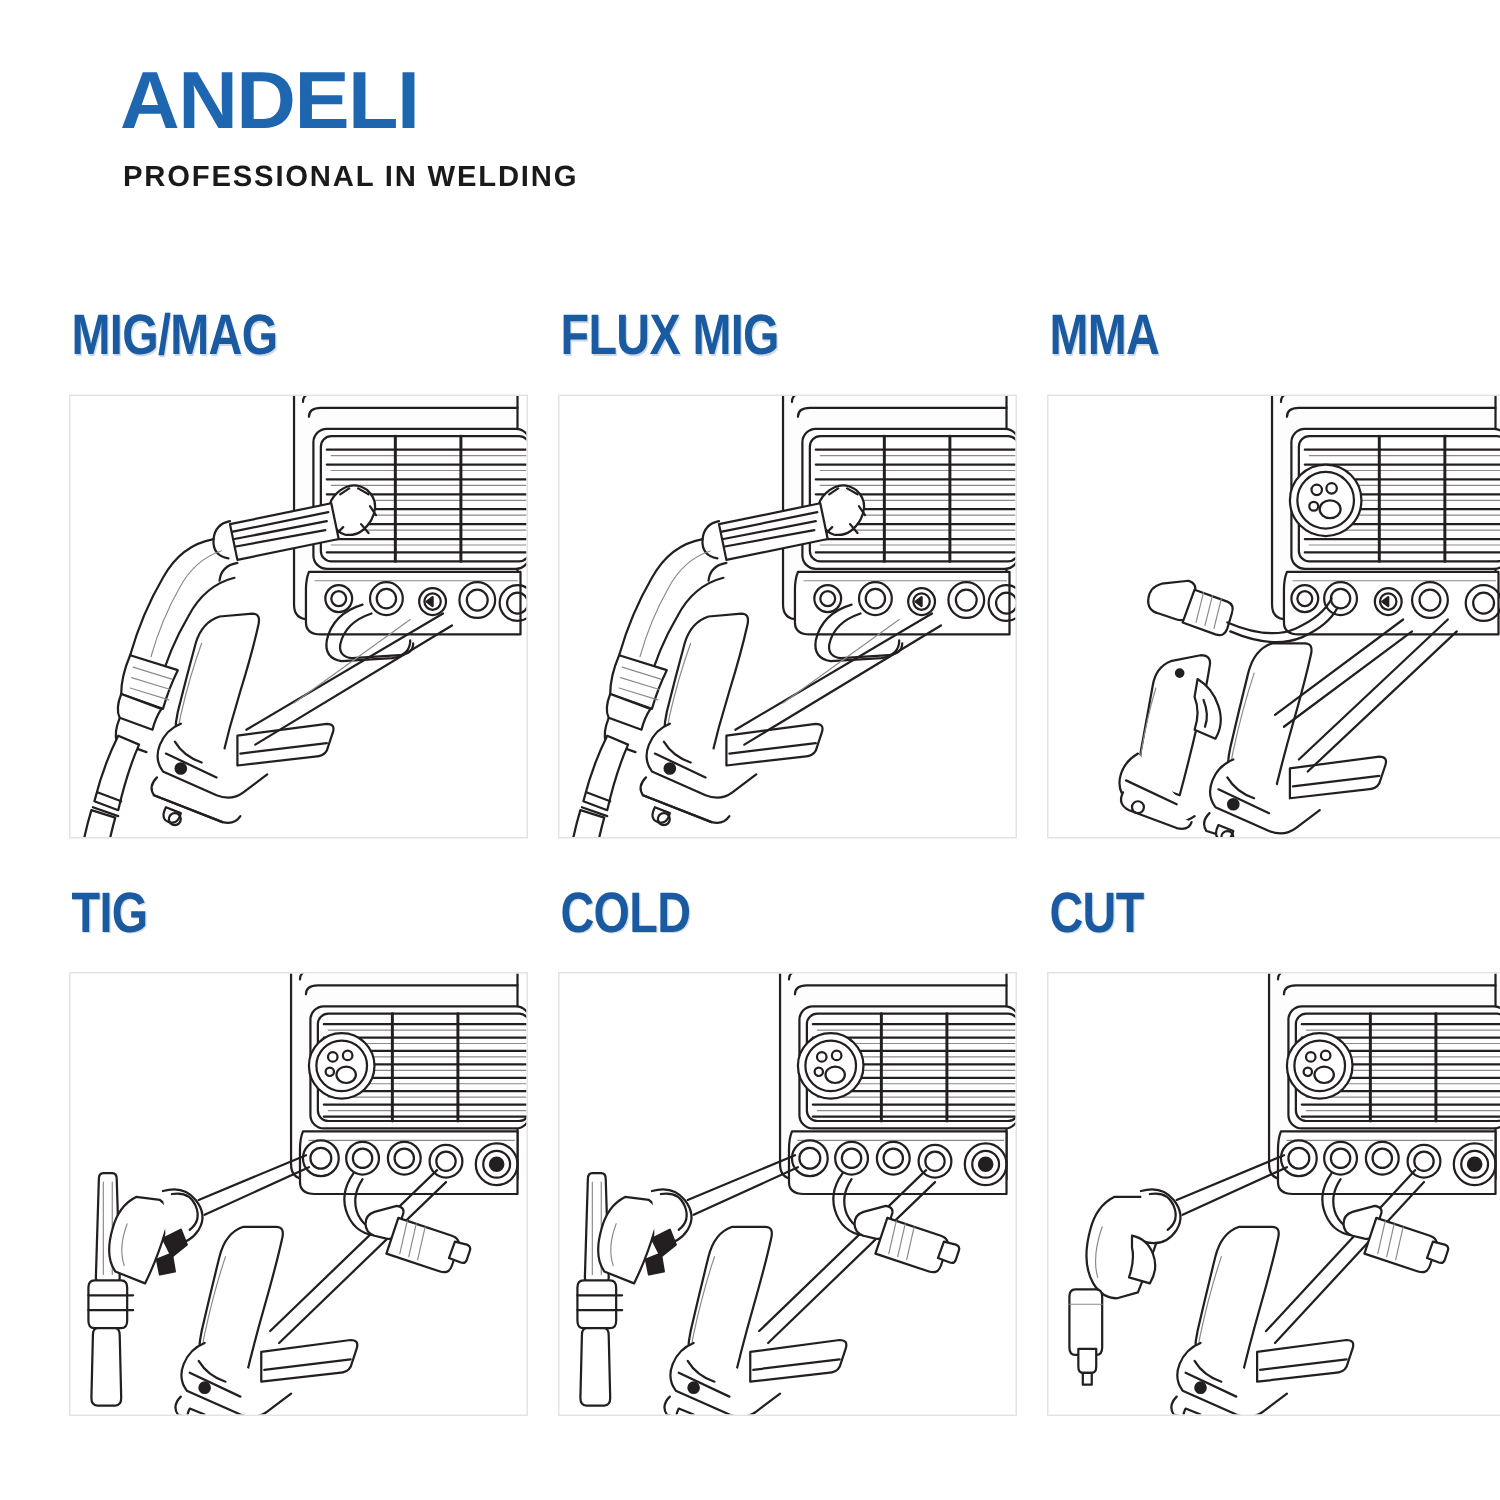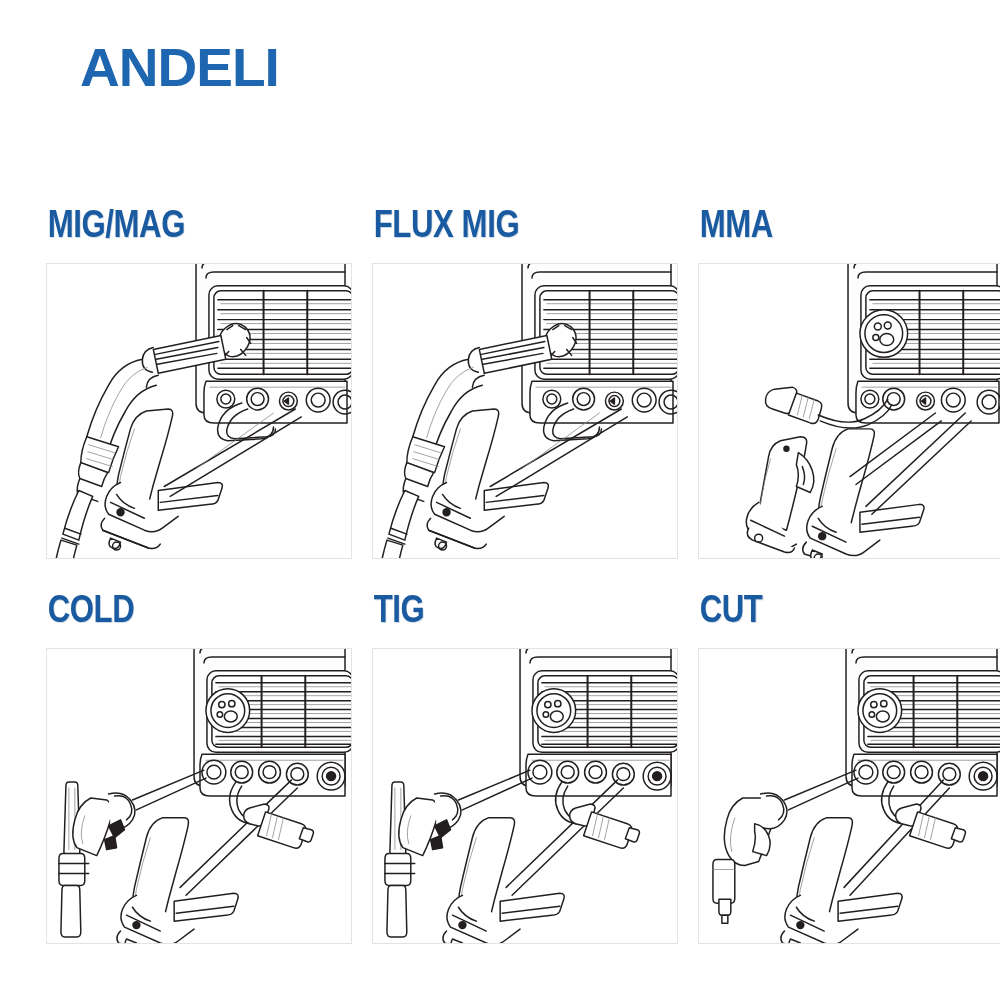--- a/index.html
+++ b/index.html
@@ -93,20 +93,21 @@
     display: block;
     width: 100%;
     height: 100%;
   }
 </style>
 </head>
 <body>
 
 <div id="brand-header">
   <div id="brand-name">ANDELI</div>
+  <div id="brand-tagline">PROFESSIONAL IN WELDING</div>
 </div>
 
 <div id="modes-grid">
 
   <div class="mode-cell">
     <div class="mode-title">MIG/MAG</div>
     <div class="mode-figure">
       <svg viewBox="0 0 306 296" xmlns="http://www.w3.org/2000/svg">
         <g fill="none" stroke="#231f20" stroke-width="1.5" stroke-linecap="round" stroke-linejoin="round">
 
@@ -303,20 +304,95 @@
           <path d="M108 280 q-6 6 -2 12 l46 14" fill="#fff"></path>
           <path d="M114 288 q-4 8 2 10 q6 2 8 -6z" fill="#fff"></path>
           <circle cx="120" cy="296" r="4"></circle>
           <path d="M162 250 l60 -8 q6 0 4 6 l-4 12 q-2 4 -8 4 l-52 6z" fill="#fff"></path>
           <path d="M164 262 l58 -7"></path>
 
           <path d="M152 214 L238 150"></path>
           <path d="M158 222 L244 158"></path>
           <path d="M168 244 L268 150"></path>
           <path d="M174 252 L274 158"></path>
+        </g>
+      </svg>
+    </div>
+  </div>
+
+  <div class="mode-cell">
+    <div class="mode-title">TIG</div>
+    <div class="mode-figure">
+      <svg viewBox="0 0 306 296" xmlns="http://www.w3.org/2000/svg">
+        <g fill="none" stroke="#231f20" stroke-width="1.5" stroke-linecap="round" stroke-linejoin="round">
+          <path d="M148 -6 L148 128 Q148 138 158 138 L300 138 L300 -6 Z" fill="#fdfdfd"></path>
+          <path d="M154 4 Q154 -2 162 -2 L300 -2"></path>
+          <path d="M158 14 Q158 8 166 8 L300 8"></path>
+          <rect x="161" y="22" width="147" height="82" rx="9" fill="#fff"></rect>
+          <rect x="166" y="27" width="142" height="72" rx="7"></rect>
+          <path d="M170 34 H306 M170 43 H306 M170 52 H306 M170 61 H306 M170 70 H306 M170 79 H306 M170 88 H306 M170 96 H306"></path>
+          <path d="M173 38 H306 M173 47 H306 M173 56 H306 M173 65 H306 M173 74 H306 M173 83 H306 M173 92 H306" stroke-width="0.8" stroke="#8b8b8d"></path>
+          <path d="M216 27 V99 M260 27 V99" stroke-width="2"></path>
+          <circle cx="182" cy="62" r="22" fill="#fff"></circle>
+          <circle cx="182" cy="62" r="17"></circle>
+          <circle cx="176" cy="56" r="3.2"></circle>
+            <circle cx="186" cy="55" r="3.2"></circle>
+          <circle cx="174" cy="66" r="2.8"></circle>
+          <ellipse cx="185" cy="68" rx="6.5" ry="5.5"></ellipse>
+          <path d="M156 106 Q154 111 154 118 L154 140 Q154 148 164 148 L300 148 L300 106 Z" fill="#fff"></path>
+          <path d="M160 112 L298 112" stroke-width="0.8" stroke="#8b8b8d"></path>
+
+          <circle cx="168" cy="124" r="12"></circle>
+            <circle cx="168" cy="124" r="7"></circle>
+          <circle cx="196" cy="124" r="11"></circle>
+            <circle cx="196" cy="124" r="6.5"></circle>
+          <circle cx="224" cy="124" r="11"></circle>
+            <circle cx="224" cy="124" r="6.5"></circle>
+          <circle cx="252" cy="126" r="11"></circle>
+            <circle cx="252" cy="126" r="6.5"></circle>
+          <circle cx="286" cy="128" r="14"></circle>
+            <circle cx="286" cy="128" r="9"></circle>
+            <circle cx="286" cy="128" r="4.5" fill="#231f20"></circle>
+
+          <path d="M22 134 q-3 0 -3 4 l-2 66 q0 4 4 4 l8 0 q4 0 4 -4 l-2 -66 q0 -4 -3 -4z" fill="#fff"></path>
+          <path d="M22 140 l0 62 M28 140 l0 62" stroke-width="0.8" stroke="#8b8b8d"></path>
+          <path d="M16 206 q-4 0 -4 5 l0 22 q0 5 4 5 l18 0 q4 0 4 -5 l0 -22 q0 -5 -4 -5z" fill="#fff"></path>
+          <path d="M12 216 l30 0 M12 226 l30 0"></path>
+          <path d="M18 238 q-3 0 -3 5 l-1 42 q0 5 4 5 l12 0 q4 0 4 -5 l-1 -42 q0 -5 -3 -5z" fill="#fff"></path>
+
+          <path d="M44 150 q-12 6 -16 22 q-5 18 2 28 l20 8 q8 -16 14 -36 q5 -14 -4 -20z" fill="#fff"></path>
+          <path d="M38 168 q-6 16 -2 28" stroke-width="0.8" stroke="#8b8b8d"></path>
+          <path d="M62 146 q14 -4 22 6 q8 10 2 20 q-8 12 -22 8" fill="#fff"></path>
+          <path d="M68 148 q12 -2 16 8 q4 10 -4 16"></path>
+
+          <path d="M62 178 l12 -6 l4 10 l-10 8 z" fill="#231f20"></path>
+          <path d="M58 192 l10 -4 l2 12 l-10 2z" fill="#231f20"></path>
+
+          <path d="M86 152 L158 122"></path>
+          <path d="M90 162 L160 130"></path>
+
+          <path d="M116 170 q-12 4 -16 20 q-6 24 -12 50 q-4 18 2 28 l26 10 q6 -26 14 -54 q8 -28 12 -46 q2 -8 -4 -8z" fill="#fff"></path>
+          <path d="M104 190 q-8 24 -14 52 q-4 18 1 26" stroke-width="0.8" stroke="#8b8b8d"></path>
+          <path d="M90 248 q-10 4 -14 14 q-4 10 2 18 l36 16 q10 4 18 -2 l16 -12" fill="#fff"></path>
+          <path d="M80 268 l34 16 M86 260 q6 10 18 14"></path>
+          <circle cx="90" cy="278" r="3.5" fill="#231f20"></circle>
+          <path d="M74 284 q-6 6 -2 12 l46 14" fill="#fff"></path>
+          <path d="M80 292 q-4 8 2 10 q6 2 8 -6z" fill="#fff"></path>
+          <path d="M128 254 l60 -8 q6 0 4 6 l-4 12 q-2 4 -8 4 l-52 6z" fill="#fff"></path>
+          <path d="M130 266 l58 -7"></path>
+          <path d="M134 240 L246 132"></path>
+          <path d="M140 248 L252 140"></path>
+
+          <path d="M190 134 q-10 14 -4 28 q6 14 22 14 l22 -2"></path>
+          <path d="M196 138 q-8 12 -3 24 q6 12 20 12"></path>
+
+          <path d="M204 160 q-6 2 -6 8 q0 6 6 8 l8 2 q5 1 7 -4 l4 -12 q2 -5 -4 -6z" fill="#fff"></path>
+          <path d="M220 164 l36 12 q6 2 4 8 l-4 12 q-2 6 -8 4 l-36 -12z" fill="#fff"></path>
+          <path d="M226 166 l-5 22 M232 168 l-5 22 M238 170 l-5 22" stroke-width="0.8" stroke="#8b8b8d"></path>
+          <path d="M258 180 l8 2 q3 1 2 4 l-2 6 q-1 3 -4 2 l-8 -3z" fill="#fff"></path>
         </g>
       </svg>
     </div>
   </div>
 
   <div class="mode-cell">
     <div class="mode-title">COLD</div>
     <div class="mode-figure">
       <svg viewBox="0 0 306 296" xmlns="http://www.w3.org/2000/svg">
         <g fill="none" stroke="#231f20" stroke-width="1.5" stroke-linecap="round" stroke-linejoin="round">
@@ -376,95 +452,20 @@
           <path d="M204 160 q-6 2 -6 8 q0 6 6 8 l8 2 q5 1 7 -4 l4 -12 q2 -5 -4 -6z" fill="#fff"></path>
           <path d="M220 164 l36 12 q6 2 4 8 l-4 12 q-2 6 -8 4 l-36 -12z" fill="#fff"></path>
           <path d="M226 166 l-5 22 M232 168 l-5 22 M238 170 l-5 22" stroke-width="0.8" stroke="#8b8b8d"></path>
           <path d="M258 180 l8 2 q3 1 2 4 l-2 6 q-1 3 -4 2 l-8 -3z" fill="#fff"></path>
         </g>
       </svg>
     </div>
   </div>
 
   <div class="mode-cell">
-    <div class="mode-title">TIG</div>
-    <div class="mode-figure">
-      <svg viewBox="0 0 306 296" xmlns="http://www.w3.org/2000/svg">
-        <g fill="none" stroke="#231f20" stroke-width="1.5" stroke-linecap="round" stroke-linejoin="round">
-          <path d="M148 -6 L148 128 Q148 138 158 138 L300 138 L300 -6 Z" fill="#fdfdfd"></path>
-          <path d="M154 4 Q154 -2 162 -2 L300 -2"></path>
-          <path d="M158 14 Q158 8 166 8 L300 8"></path>
-          <rect x="161" y="22" width="147" height="82" rx="9" fill="#fff"></rect>
-          <rect x="166" y="27" width="142" height="72" rx="7"></rect>
-          <path d="M170 34 H306 M170 43 H306 M170 52 H306 M170 61 H306 M170 70 H306 M170 79 H306 M170 88 H306 M170 96 H306"></path>
-          <path d="M173 38 H306 M173 47 H306 M173 56 H306 M173 65 H306 M173 74 H306 M173 83 H306 M173 92 H306" stroke-width="0.8" stroke="#8b8b8d"></path>
-          <path d="M216 27 V99 M260 27 V99" stroke-width="2"></path>
-          <circle cx="182" cy="62" r="22" fill="#fff"></circle>
-          <circle cx="182" cy="62" r="17"></circle>
-          <circle cx="176" cy="56" r="3.2"></circle>
-            <circle cx="186" cy="55" r="3.2"></circle>
-          <circle cx="174" cy="66" r="2.8"></circle>
-          <ellipse cx="185" cy="68" rx="6.5" ry="5.5"></ellipse>
-          <path d="M156 106 Q154 111 154 118 L154 140 Q154 148 164 148 L300 148 L300 106 Z" fill="#fff"></path>
-          <path d="M160 112 L298 112" stroke-width="0.8" stroke="#8b8b8d"></path>
-
-          <circle cx="168" cy="124" r="12"></circle>
-            <circle cx="168" cy="124" r="7"></circle>
-          <circle cx="196" cy="124" r="11"></circle>
-            <circle cx="196" cy="124" r="6.5"></circle>
-          <circle cx="224" cy="124" r="11"></circle>
-            <circle cx="224" cy="124" r="6.5"></circle>
-          <circle cx="252" cy="126" r="11"></circle>
-            <circle cx="252" cy="126" r="6.5"></circle>
-          <circle cx="286" cy="128" r="14"></circle>
-            <circle cx="286" cy="128" r="9"></circle>
-            <circle cx="286" cy="128" r="4.5" fill="#231f20"></circle>
-
-          <path d="M22 134 q-3 0 -3 4 l-2 66 q0 4 4 4 l8 0 q4 0 4 -4 l-2 -66 q0 -4 -3 -4z" fill="#fff"></path>
-          <path d="M22 140 l0 62 M28 140 l0 62" stroke-width="0.8" stroke="#8b8b8d"></path>
-          <path d="M16 206 q-4 0 -4 5 l0 22 q0 5 4 5 l18 0 q4 0 4 -5 l0 -22 q0 -5 -4 -5z" fill="#fff"></path>
-          <path d="M12 216 l30 0 M12 226 l30 0"></path>
-          <path d="M18 238 q-3 0 -3 5 l-1 42 q0 5 4 5 l12 0 q4 0 4 -5 l-1 -42 q0 -5 -3 -5z" fill="#fff"></path>
-
-          <path d="M44 150 q-12 6 -16 22 q-5 18 2 28 l20 8 q8 -16 14 -36 q5 -14 -4 -20z" fill="#fff"></path>
-          <path d="M38 168 q-6 16 -2 28" stroke-width="0.8" stroke="#8b8b8d"></path>
-          <path d="M62 146 q14 -4 22 6 q8 10 2 20 q-8 12 -22 8" fill="#fff"></path>
-          <path d="M68 148 q12 -2 16 8 q4 10 -4 16"></path>
-
-          <path d="M62 178 l12 -6 l4 10 l-10 8 z" fill="#231f20"></path>
-          <path d="M58 192 l10 -4 l2 12 l-10 2z" fill="#231f20"></path>
-
-          <path d="M86 152 L158 122"></path>
-          <path d="M90 162 L160 130"></path>
-
-          <path d="M116 170 q-12 4 -16 20 q-6 24 -12 50 q-4 18 2 28 l26 10 q6 -26 14 -54 q8 -28 12 -46 q2 -8 -4 -8z" fill="#fff"></path>
-          <path d="M104 190 q-8 24 -14 52 q-4 18 1 26" stroke-width="0.8" stroke="#8b8b8d"></path>
-          <path d="M90 248 q-10 4 -14 14 q-4 10 2 18 l36 16 q10 4 18 -2 l16 -12" fill="#fff"></path>
-          <path d="M80 268 l34 16 M86 260 q6 10 18 14"></path>
-          <circle cx="90" cy="278" r="3.5" fill="#231f20"></circle>
-          <path d="M74 284 q-6 6 -2 12 l46 14" fill="#fff"></path>
-          <path d="M80 292 q-4 8 2 10 q6 2 8 -6z" fill="#fff"></path>
-          <path d="M128 254 l60 -8 q6 0 4 6 l-4 12 q-2 4 -8 4 l-52 6z" fill="#fff"></path>
-          <path d="M130 266 l58 -7"></path>
-          <path d="M134 240 L246 132"></path>
-          <path d="M140 248 L252 140"></path>
-
-          <path d="M190 134 q-10 14 -4 28 q6 14 22 14 l22 -2"></path>
-          <path d="M196 138 q-8 12 -3 24 q6 12 20 12"></path>
-
-          <path d="M204 160 q-6 2 -6 8 q0 6 6 8 l8 2 q5 1 7 -4 l4 -12 q2 -5 -4 -6z" fill="#fff"></path>
-          <path d="M220 164 l36 12 q6 2 4 8 l-4 12 q-2 6 -8 4 l-36 -12z" fill="#fff"></path>
-          <path d="M226 166 l-5 22 M232 168 l-5 22 M238 170 l-5 22" stroke-width="0.8" stroke="#8b8b8d"></path>
-          <path d="M258 180 l8 2 q3 1 2 4 l-2 6 q-1 3 -4 2 l-8 -3z" fill="#fff"></path>
-        </g>
-      </svg>
-    </div>
-  </div>
-
-  <div class="mode-cell">
     <div class="mode-title">CUT</div>
     <div class="mode-figure">
       <svg viewBox="0 0 306 296" xmlns="http://www.w3.org/2000/svg">
         <g fill="none" stroke="#231f20" stroke-width="1.5" stroke-linecap="round" stroke-linejoin="round">
           <path d="M148 -6 L148 128 Q148 138 158 138 L300 138 L300 -6 Z" fill="#fdfdfd"></path>
           <path d="M154 4 Q154 -2 162 -2 L300 -2"></path>
           <path d="M158 14 Q158 8 166 8 L300 8"></path>
           <rect x="161" y="22" width="147" height="82" rx="9" fill="#fff"></rect>
           <rect x="166" y="27" width="142" height="72" rx="7"></rect>
           <path d="M170 34 H306 M170 43 H306 M170 52 H306 M170 61 H306 M170 70 H306 M170 79 H306 M170 88 H306 M170 96 H306"></path>

